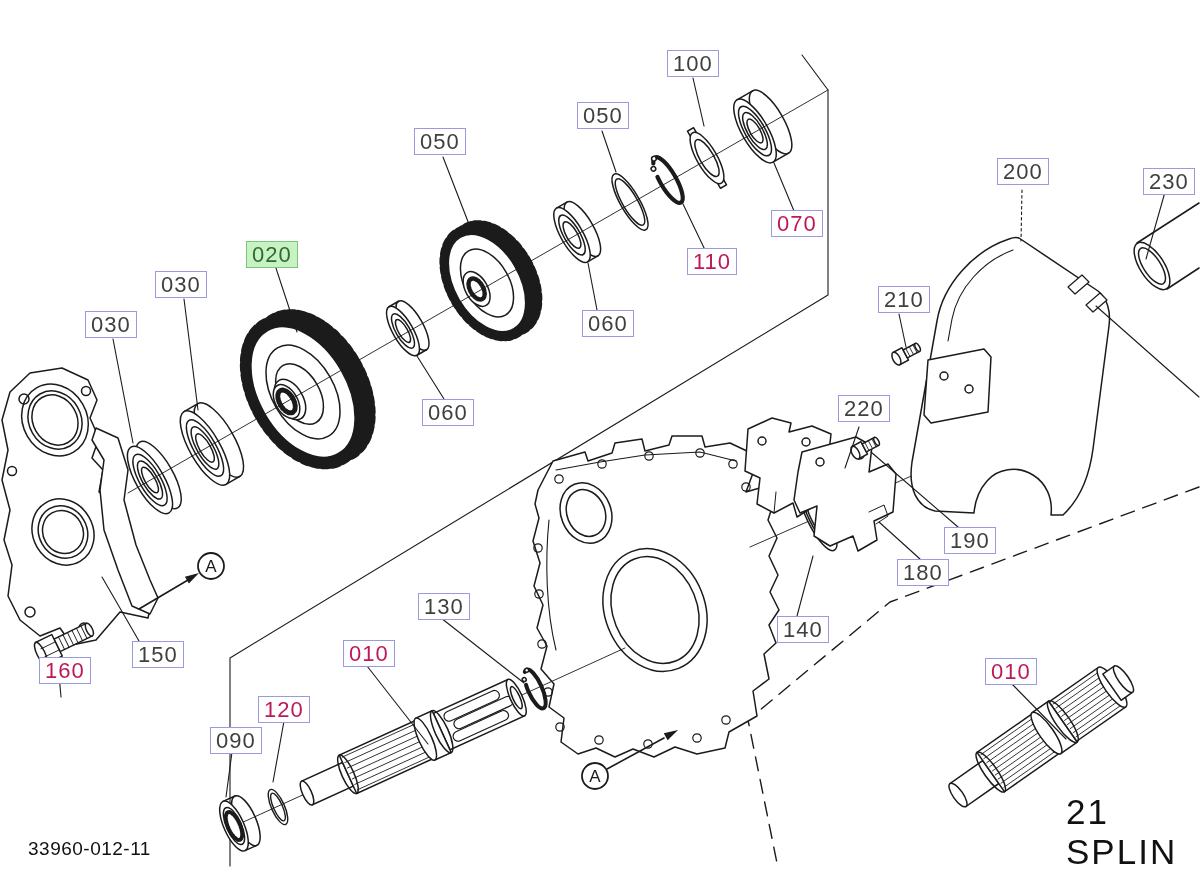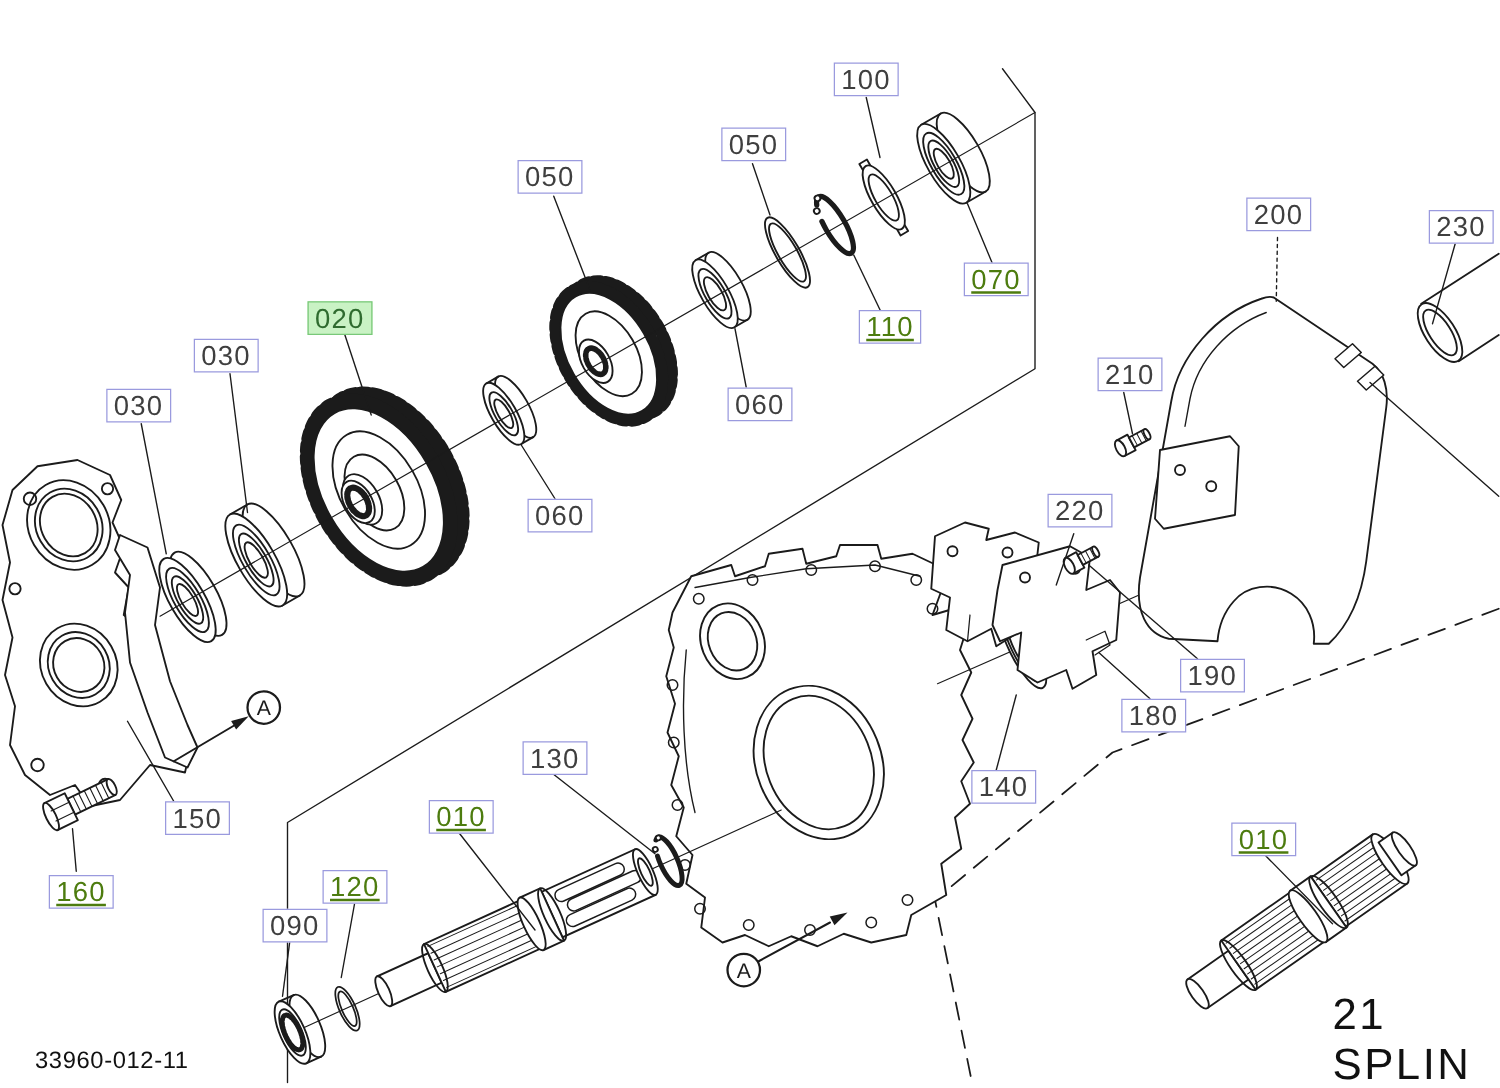--- a/index.html
+++ b/index.html
@@ -2,21 +2,21 @@
 <html><head>
 <meta charset="utf-8">
 <style>
   html,body{margin:0;padding:0;background:#fff;}
   #page{position:relative;width:1200px;height:870px;background:#fff;overflow:hidden;
         font-family:"Liberation Sans",sans-serif;}
   #art{position:absolute;left:0;top:0;}
   .lbl{position:absolute;box-sizing:border-box;border:1.5px solid #9a9ade;background:#fff;
        color:#3f3f3f;font:22px/25px "Liberation Sans",sans-serif;padding:0 5px;
        letter-spacing:1px;white-space:nowrap;cursor:pointer;}
-  .lbl.muted{color:#4d7c0f;text-decoration:underline;}
+  .lbl.muted{color:#be185d;}
   .lbl.green{background:#c9f2c4;border-color:#79c879;color:#2f6b2f;margin-top:16px;}
   .freetext{position:absolute;color:#111;}
   #note{left:1066px;top:792px;font-size:35px;letter-spacing:2px;}
   #dwgno{left:28px;top:838px;font-size:19px;letter-spacing:.5px;}
 </style>
 </head>
 <body>
 
 <div id="page">
 
@@ -340,21 +340,21 @@
   <div class="lbl" style="left:582px;top:310px">060</div>
   <div class="lbl" style="left:422px;top:399px">060</div>
   <div class="lbl" style="left:997px;top:158px">200</div>
   <div class="lbl" style="left:1143px;top:168px">230</div>
   <div class="lbl" style="left:878px;top:286px">210</div>
   <div class="lbl" style="left:838px;top:395px">220</div>
   <div class="lbl" style="left:944px;top:527px">190</div>
   <div class="lbl" style="left:897px;top:559px">180</div>
   <div class="lbl" style="left:777px;top:616px">140</div>
   <div class="lbl" style="left:132px;top:641px">150</div>
-  <div class="lbl muted" style="left:39px;top:700px">160</div>
+  <div class="lbl muted" style="left:39px;top:657px">160</div>
   <div class="lbl" style="left:418px;top:593px">130</div>
   <div class="lbl muted" style="left:343px;top:640px">010</div>
   <div class="lbl muted" style="left:258px;top:696px">120</div>
   <div class="lbl" style="left:210px;top:727px">090</div>
   <div class="lbl muted" style="left:985px;top:658px">010</div>
 
   <div class="freetext" id="note">21 SPLIN</div>
   <div class="freetext" id="dwgno">33960-012-11</div>
 
 </div>

